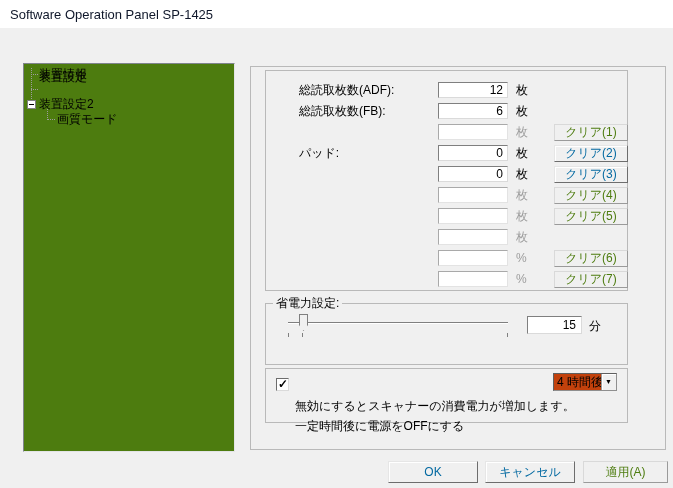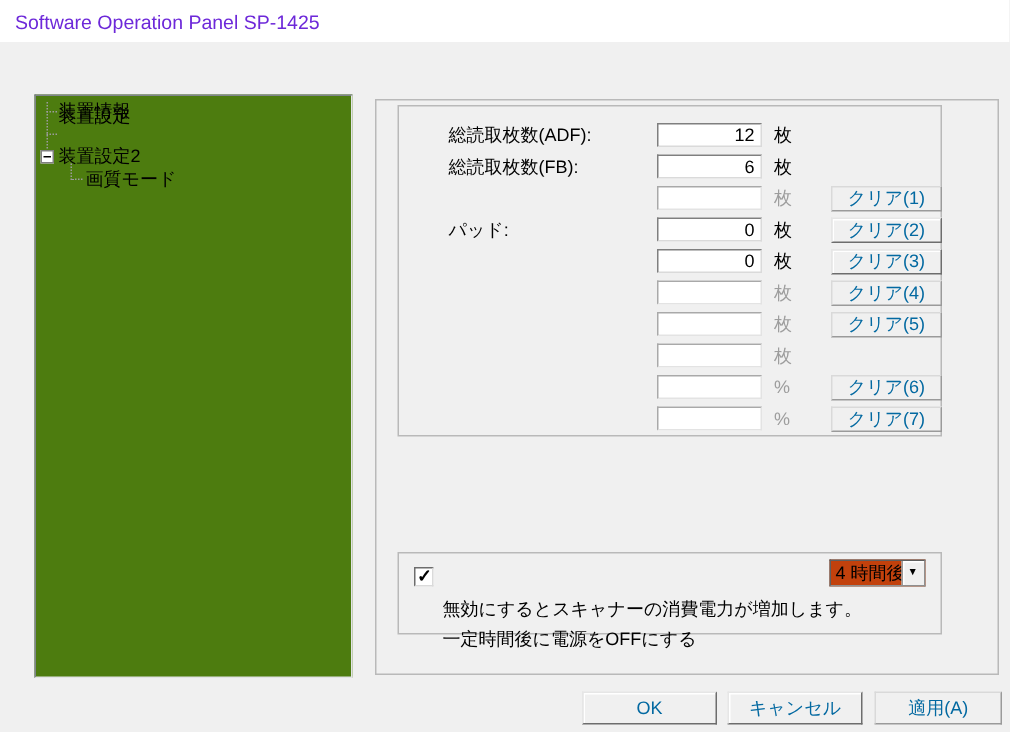--- a/index.html
+++ b/index.html
@@ -13,21 +13,21 @@
     overflow: hidden;
   }
 
   
   .titlebar {
     position: absolute; left: 0; top: 0; width: 673px; height: 28px;
     background: #ffffff;
   }
   .titlebar .title {
     position: absolute; left: 10px; top: 7px;
-    font-size: 13px; color: #6d28d9; white-space: nowrap;
+    font-size: 13px; color: #0f172a; white-space: nowrap;
   }
 
   
   .treebox {
     position: absolute; left: 23px; top: 63px; width: 212px; height: 389px;
     background: #4d7c0f;
     border: 1px solid;
     border-color: #7f848c #e3e4e6 #e3e4e6 #7f848c;
   }
   .titem {
@@ -84,21 +84,21 @@
   .btn {
     position: absolute;
     background: #f0f0f0;
     border: 1px solid; border-color: #e6e6e6 #6d6d6d #6d6d6d #e6e6e6;
     box-shadow: inset 1px 1px 0 #ffffff;
     font-family: "Liberation Sans", sans-serif;
     font-size: 12px; color: #0369a1; text-align: center;
     cursor: default; white-space: nowrap;
   }
   .btn.dis {
-    color: #0369a1;
+    color: #4d7c0f;
     border-color: #d9d9d9 #9a9a9a #9a9a9a #d9d9d9;
     box-shadow: none;
   }
   .cclear { left: 272px; top: 0; width: 74px; height: 17px; line-height: 15px; }
 
   
   .slider-track {
     position: absolute; left: 22px; top: 18px; width: 220px; height: 2px;
     background: #7f7f7f; border-bottom: 1px solid #fff;
   }
@@ -229,20 +229,30 @@
       <button class="btn cclear dis">クリア(6)</button>
     </div>
 
     <div class="crow r10">
       <div class="edit dis"></div>
       <span class="cunit dis">%</span>
       <button class="btn cclear dis">クリア(7)</button>
     </div>
   </div>
 
+  <div class="groupbox gb-power">
+    <span class="glabel">省電力設定:</span>
+    <div class="slider-track"></div>
+    <div class="slider-thumb"></div>
+    <div class="tick tk1"></div>
+    <div class="tick tk2"></div>
+    <div class="tick tk3"></div>
+    <div class="timeout-box">15</div>
+    <span class="timeout-unit">分</span>
+  </div>
 
   <div class="groupbox gb-autooff">
     <div class="checkbox"></div>
     <span class="cb-label">一定時間後に電源をOFFにする</span>
     <div class="combo">
       <span class="combo-value">4 時間後</span>
       <span class="combo-btn"></span>
     </div>
     <span class="note">無効にするとスキャナーの消費電力が増加します。</span>
   </div>

